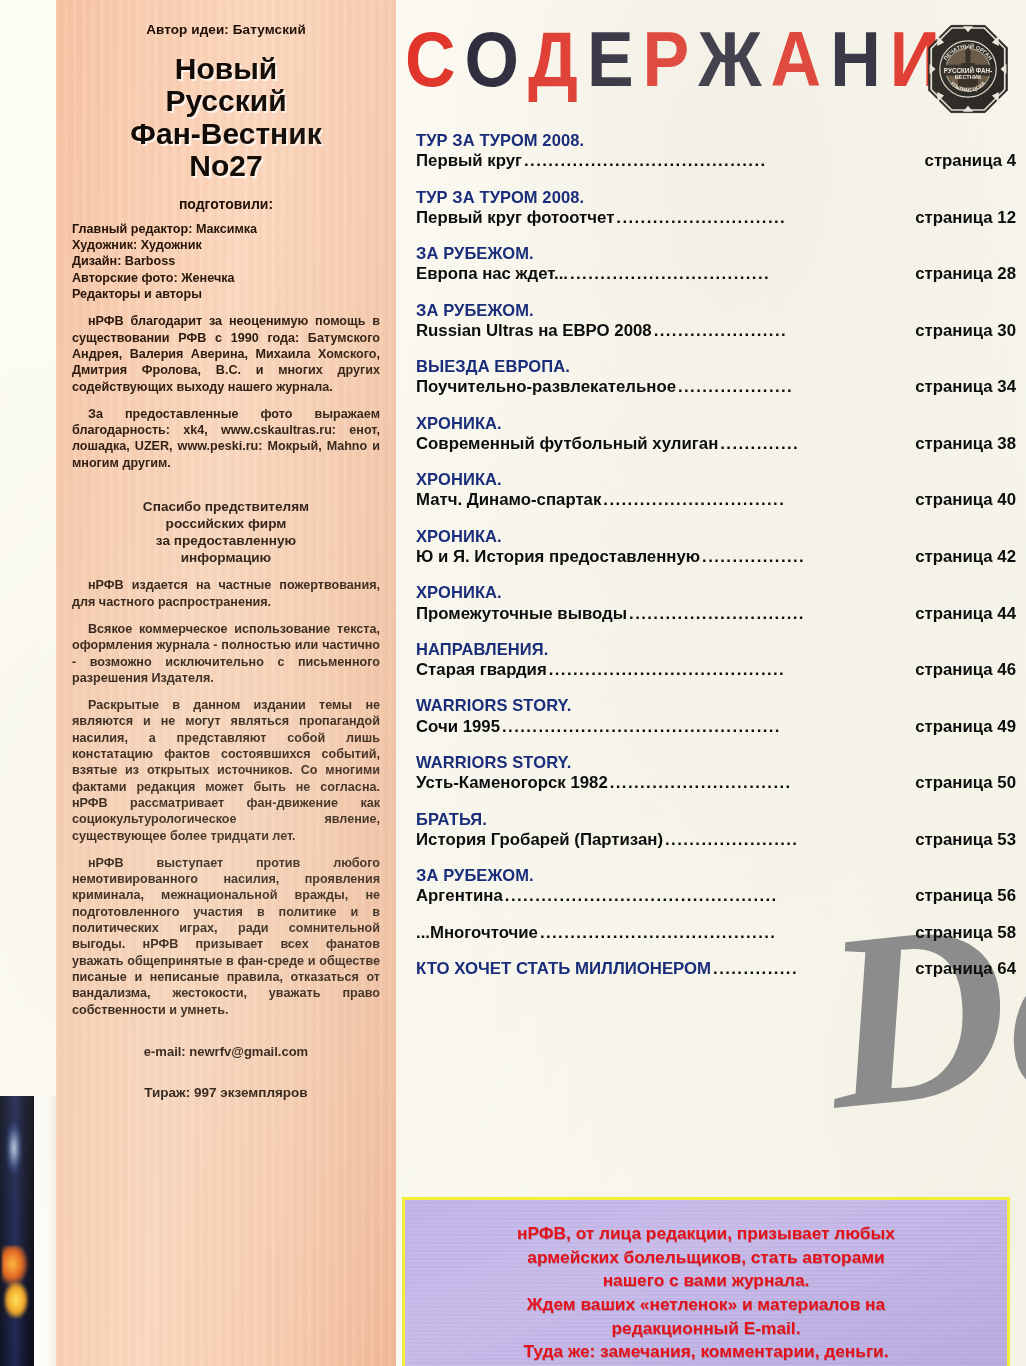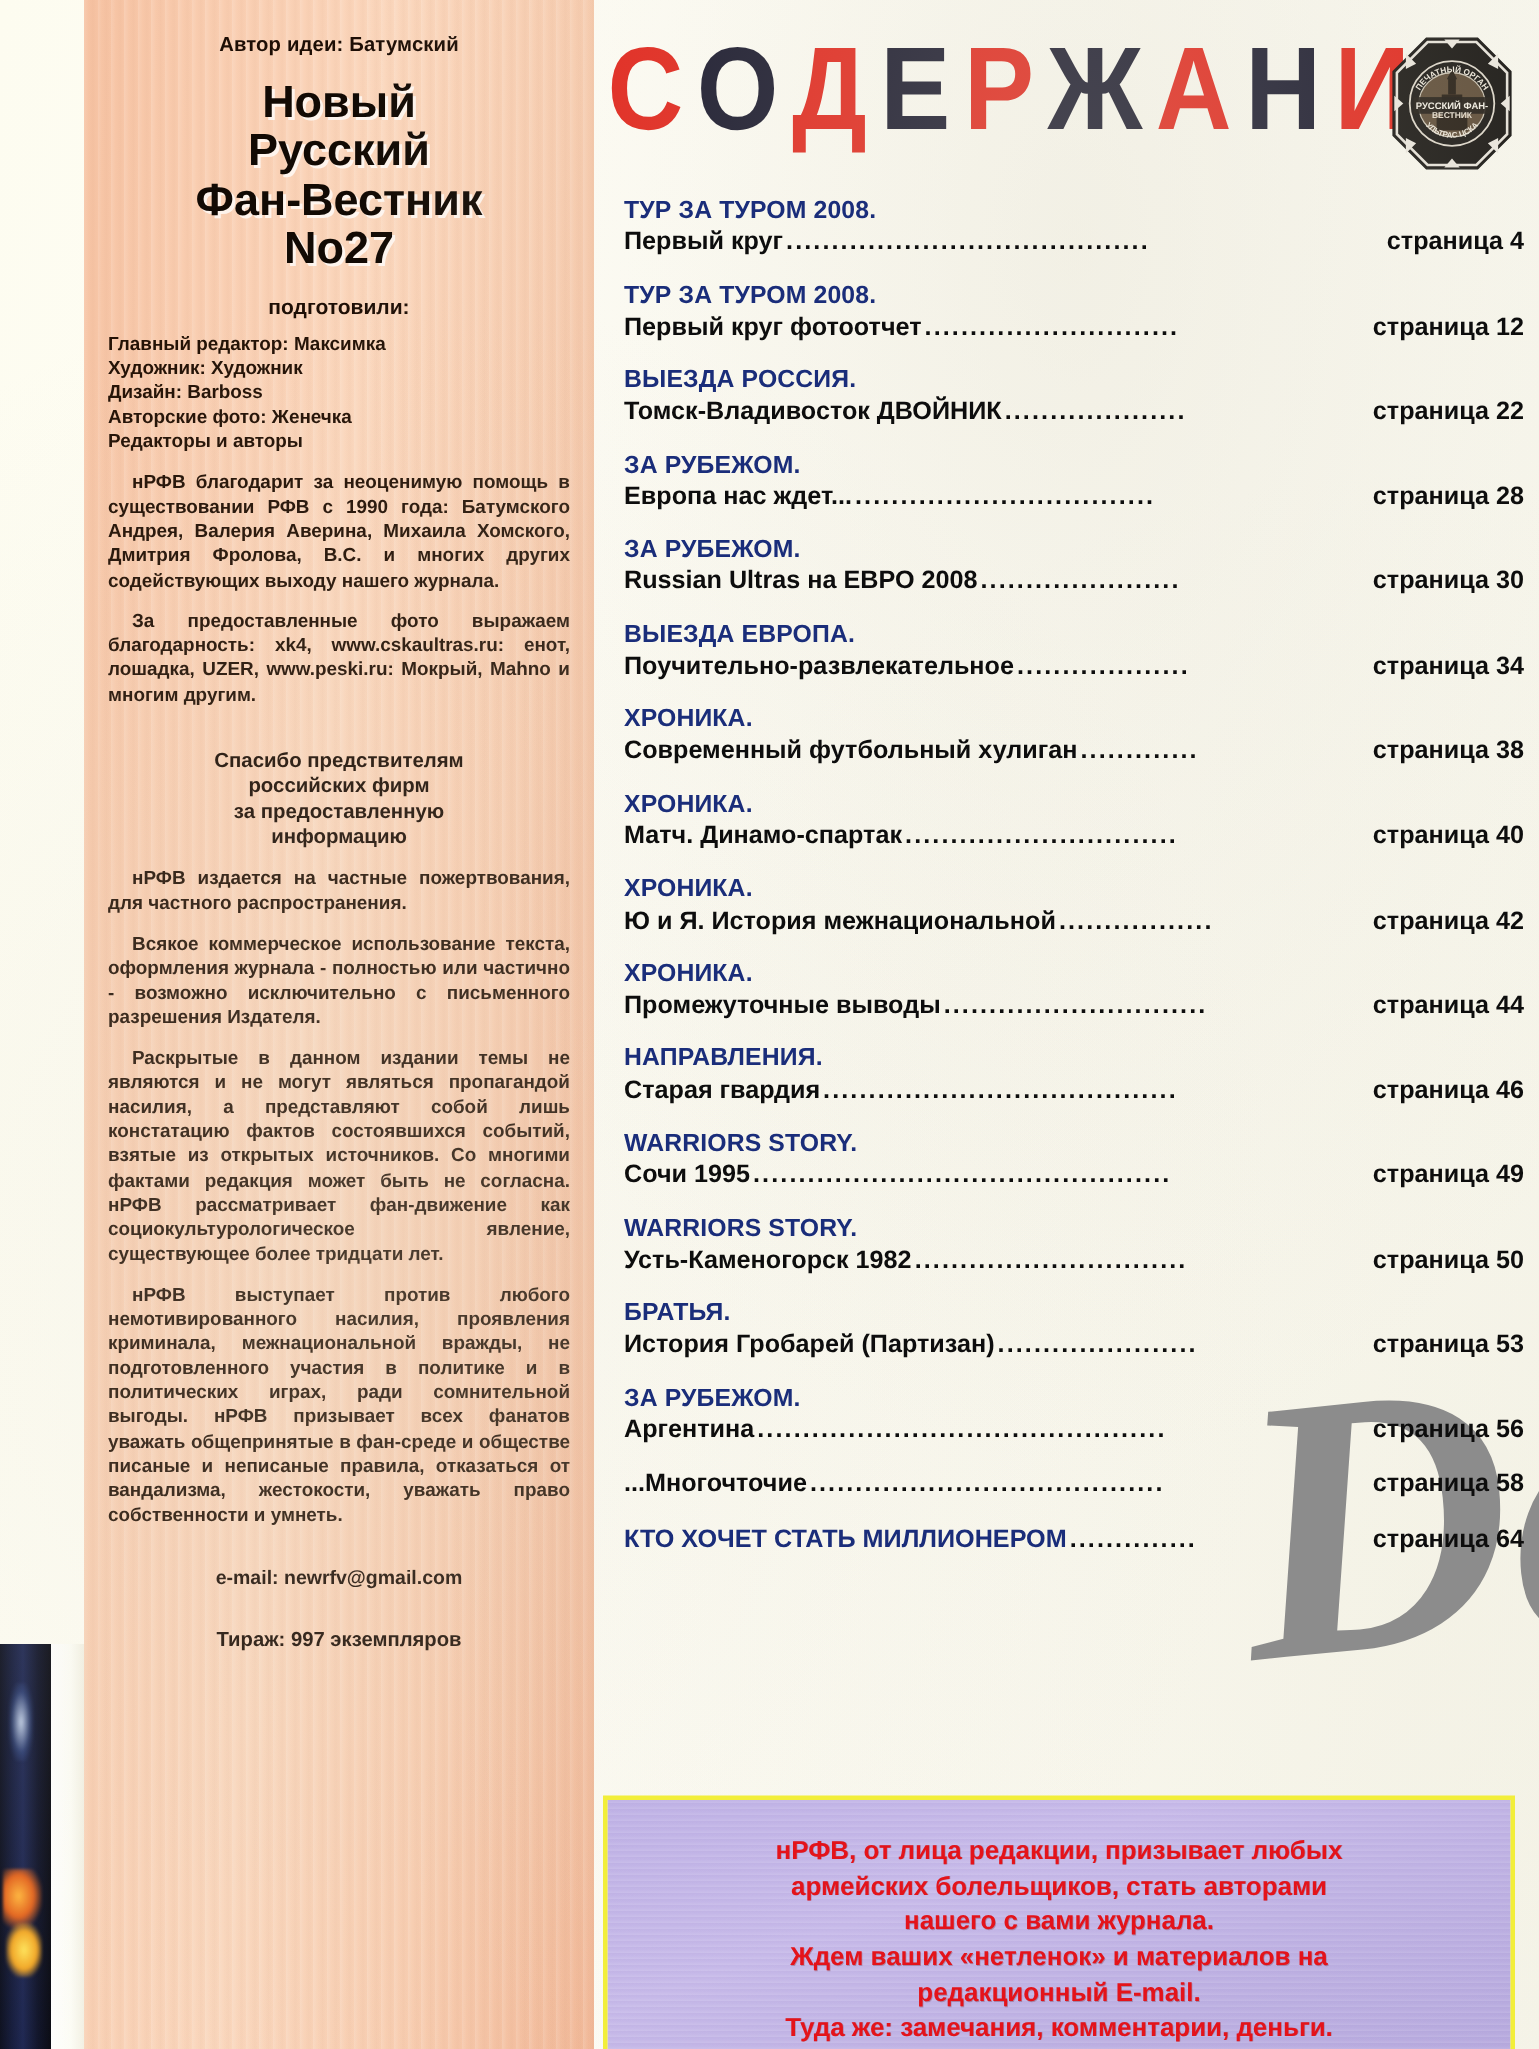--- a/index.html
+++ b/index.html
@@ -413,28 +413,20 @@
         </div>
         <div class="toc-entry">
           <div class="toc-section">ТУР ЗА ТУРОМ 2008.</div>
           <div class="toc-line">
             <span class="t-title">Первый круг фотоотчет</span>
             <span class="dots">............................</span>
             <span class="t-page">страница 12</span>
           </div>
         </div>
         <div class="toc-entry">
-          <div class="toc-section">ВЫЕЗДА РОССИЯ.</div>
-          <div class="toc-line">
-            <span class="t-title">Томск-Владивосток ДВОЙНИК</span>
-            <span class="dots">....................</span>
-            <span class="t-page">страница 22</span>
-          </div>
-        </div>
-        <div class="toc-entry">
           <div class="toc-section">ЗА РУБЕЖОМ.</div>
           <div class="toc-line">
             <span class="t-title">Европа нас ждет...</span>
             <span class="dots">.................................</span>
             <span class="t-page">страница 28</span>
           </div>
         </div>
         <div class="toc-entry">
           <div class="toc-section">ЗА РУБЕЖОМ.</div>
           <div class="toc-line">
@@ -463,21 +455,21 @@
           <div class="toc-section">ХРОНИКА.</div>
           <div class="toc-line">
             <span class="t-title">Матч. Динамо-спартак</span>
             <span class="dots">..............................</span>
             <span class="t-page">страница 40</span>
           </div>
         </div>
         <div class="toc-entry">
           <div class="toc-section">ХРОНИКА.</div>
           <div class="toc-line">
-            <span class="t-title">Ю и Я. История межнациональной</span>
+            <span class="t-title">Ю и Я. История предоставленную</span>
             <span class="dots">.................</span>
             <span class="t-page">страница 42</span>
           </div>
         </div>
         <div class="toc-entry">
           <div class="toc-section">ХРОНИКА.</div>
           <div class="toc-line">
             <span class="t-title">Промежуточные выводы</span>
             <span class="dots">.............................</span>
             <span class="t-page">страница 44</span>

